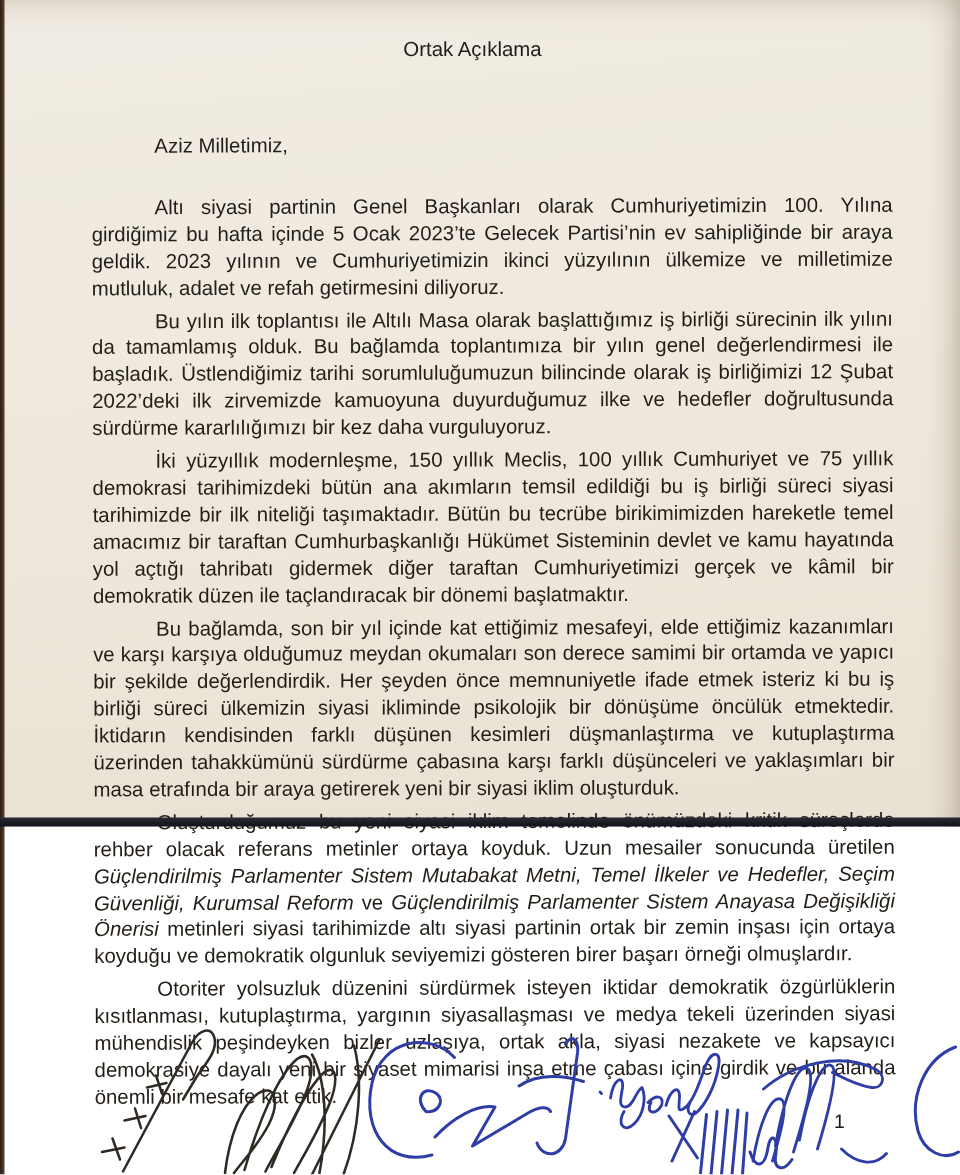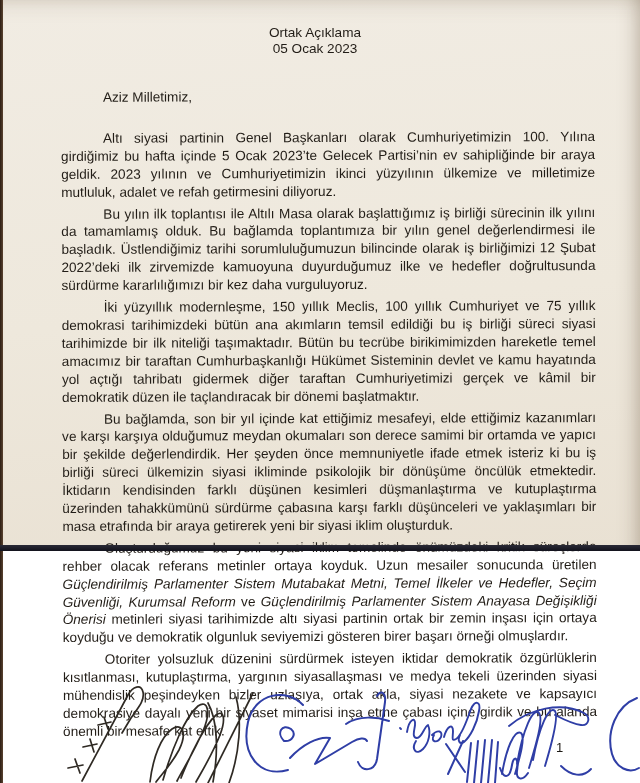--- a/index.html
+++ b/index.html
@@ -28,21 +28,20 @@
   .pageno{position:absolute;left:556px;top:740px;font-size:13px;color:#1d1a15;}
 </style>
 </head>
 <body>
 
 <div class="page" style="--ink-text: #221d17;">
   <div class="edge-left"></div>
 
   <div class="header">
     <div>Ortak Açıklama</div>
-    <div>05 Ocak 2023</div>
   </div>
 
   <div class="content">
     <div class="salutation">Aziz Milletimiz,</div>
     <div>
         <p class="para"><span>Altı siyasi partinin Genel Başkanları olarak Cumhuriyetimizin 100. Yılına girdiğimiz bu hafta içinde 5 Ocak 2023’te Gelecek Partisi’nin ev sahipliğinde bir araya geldik. 2023 yılının ve Cumhuriyetimizin ikinci yüzyılının ülkemize ve milletimize mutluluk, adalet ve refah getirmesini diliyoruz.</span></p>
         <p class="para"><span>Bu yılın ilk toplantısı ile Altılı Masa olarak başlattığımız iş birliği sürecinin ilk yılını da tamamlamış olduk. Bu bağlamda toplantımıza bir yılın genel değerlendirmesi ile başladık. Üstlendiğimiz tarihi sorumluluğumuzun bilincinde olarak iş birliğimizi 12 Şubat 2022’deki ilk zirvemizde kamuoyuna duyurduğumuz ilke ve hedefler doğrultusunda sürdürme kararlılığımızı bir kez daha vurguluyoruz.</span></p>
         <p class="para"><span>İki yüzyıllık modernleşme, 150 yıllık Meclis, 100 yıllık Cumhuriyet ve 75 yıllık demokrasi tarihimizdeki bütün ana akımların temsil edildiği bu iş birliği süreci siyasi tarihimizde bir ilk niteliği taşımaktadır. Bütün bu tecrübe birikimimizden hareketle temel amacımız bir taraftan Cumhurbaşkanlığı Hükümet Sisteminin devlet ve kamu hayatında yol açtığı tahribatı gidermek diğer taraftan Cumhuriyetimizi gerçek ve kâmil bir demokratik düzen ile taçlandıracak bir dönemi başlatmaktır.</span></p>
         <p class="para"><span>Bu bağlamda, son bir yıl içinde kat ettiğimiz mesafeyi, elde ettiğimiz kazanımları ve karşı karşıya olduğumuz meydan okumaları son derece samimi bir ortamda ve yapıcı bir şekilde değerlendirdik. Her şeyden önce memnuniyetle ifade etmek isteriz ki bu iş birliği süreci ülkemizin siyasi ikliminde psikolojik bir dönüşüme öncülük etmektedir. İktidarın kendisinden farklı düşünen kesimleri düşmanlaştırma ve kutuplaştırma üzerinden tahakkümünü sürdürme çabasına karşı farklı düşünceleri ve yaklaşımları bir masa etrafında bir araya getirerek yeni bir siyasi iklim oluşturduk.</span></p>
         <p class="para"><span>Oluşturduğumuz bu yeni siyasi iklim temelinde önümüzdeki kritik süreçlerde rehber olacak referans metinler ortaya koyduk. Uzun mesailer sonucunda üretilen </span><i>Güçlendirilmiş Parlamenter Sistem Mutabakat Metni, Temel İlkeler ve Hedefler, Seçim Güvenliği, Kurumsal Reform</i><span> ve </span><i>Güçlendirilmiş Parlamenter Sistem Anayasa Değişikliği Önerisi</i><span> metinleri siyasi tarihimizde altı siyasi partinin ortak bir zemin inşası için ortaya koyduğu ve demokratik olgunluk seviyemizi gösteren birer başarı örneği olmuşlardır.</span></p>

